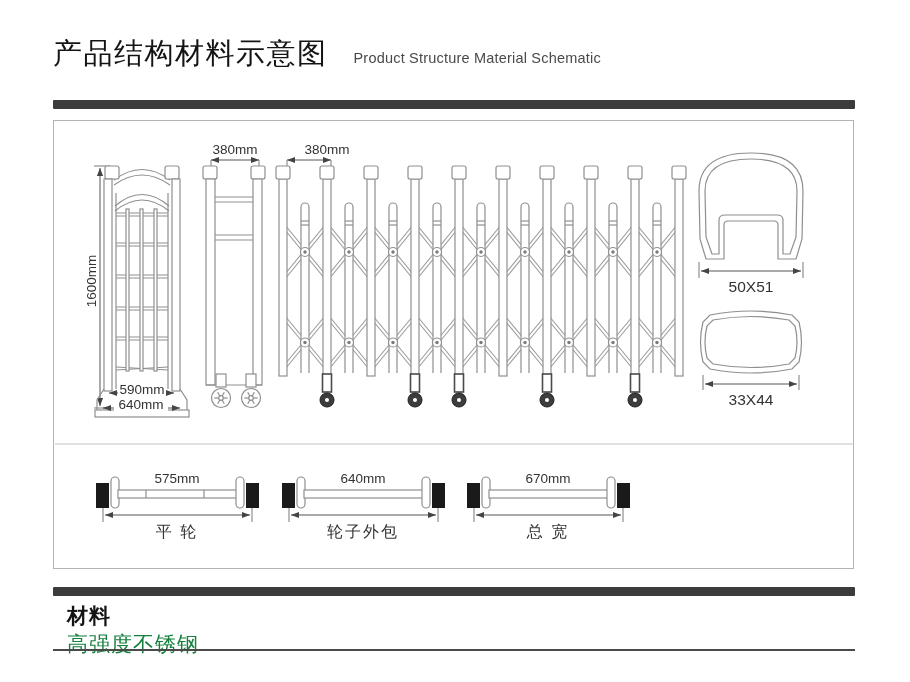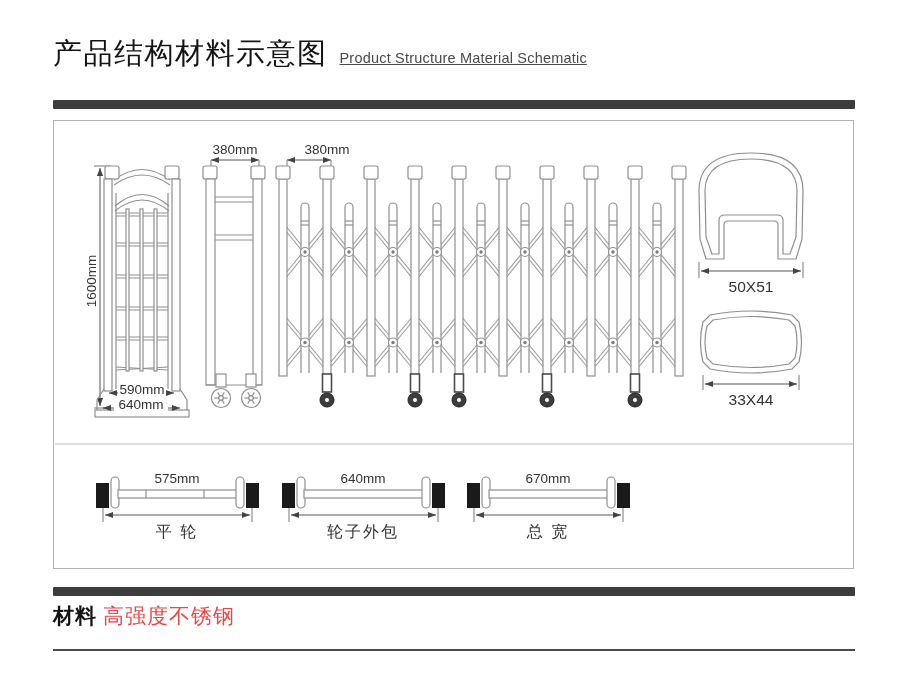--- a/index.html
+++ b/index.html
@@ -4,43 +4,43 @@
 <style>
   * { margin:0; padding:0; box-sizing:border-box; }
   html,body { width:910px; height:682px; background:#ffffff;
     font-family:"Liberation Sans","DejaVu Sans",sans-serif; color:#222; }
   body { position:relative; overflow:hidden; }
   .abs { position:absolute; }
 
   
   .title-row { left:53px; top:34px; display:flex; align-items:baseline; }
   .title-zh { font-size:29px; font-weight:normal; color:#141414; letter-spacing:1.5px; }
-  .title-en { font-size:14.5px; color:#4a4a4a; margin-left:12px; letter-spacing:.2px;text-decoration:underline; }
+  .title-en { font-size:14.5px; color:#4a4a4a; margin-left:26px; letter-spacing:.2px; }
 
   
   .bar  { left:53px; width:802px; height:9px; background:#3c3c3c; border-radius:1px; }
   .thin-line { left:53px; top:649px; width:802px; height:2px; background:#4a4a4a; }
 
   
   .diagram-box { left:53px; top:120px; width:801px; height:449px;
     border:1px solid #b3b3b3; background:#fff; }
   svg { display:block; font-family:"Liberation Sans","DejaVu Sans",sans-serif; }
   .ln  { stroke:#8f8f8f; fill:none; stroke-width:1.2; }
   .lnf { stroke:#8f8f8f; fill:#ffffff; stroke-width:1.2; }
   .dln { stroke:#555555; fill:none; stroke-width:1; }
   .dim  { font-size:13.5px; fill:#333; text-anchor:middle; }
   .dim2 { font-size:15.5px; fill:#333; text-anchor:middle; }
   .cjk  { font-size:16px;   fill:#333; text-anchor:middle; letter-spacing:2px; }
 
   
   .footer { left:53px; top:602px; width:802px; display:flex;
     justify-content:space-between; align-items:baseline; }
-  .f-left, .f-right { display:flex; align-items:baseline; }
+  .f-left, .f-right { display:flex; align-items:baseline;flex-direction:column; }
   .f-bold { font-size:21px; font-weight:bold; color:#141414; letter-spacing:1px; }
-  .f-val  { font-size:21px; color:#ef4444; margin-left:6px; letter-spacing:1px; }
+  .f-val  { font-size:21px; color:#15803d; margin-left:14px; letter-spacing:1px; }
   .f-num  { font-size:26px; color:#9b9b9b; margin-left:8px; }
 </style>
 </head>
 <body>
 
 <div class="title-row abs">
   <span class="title-zh">产品结构材料示意图</span>
   <span class="title-en">Product Structure Material Schematic</span>
 </div>
 

